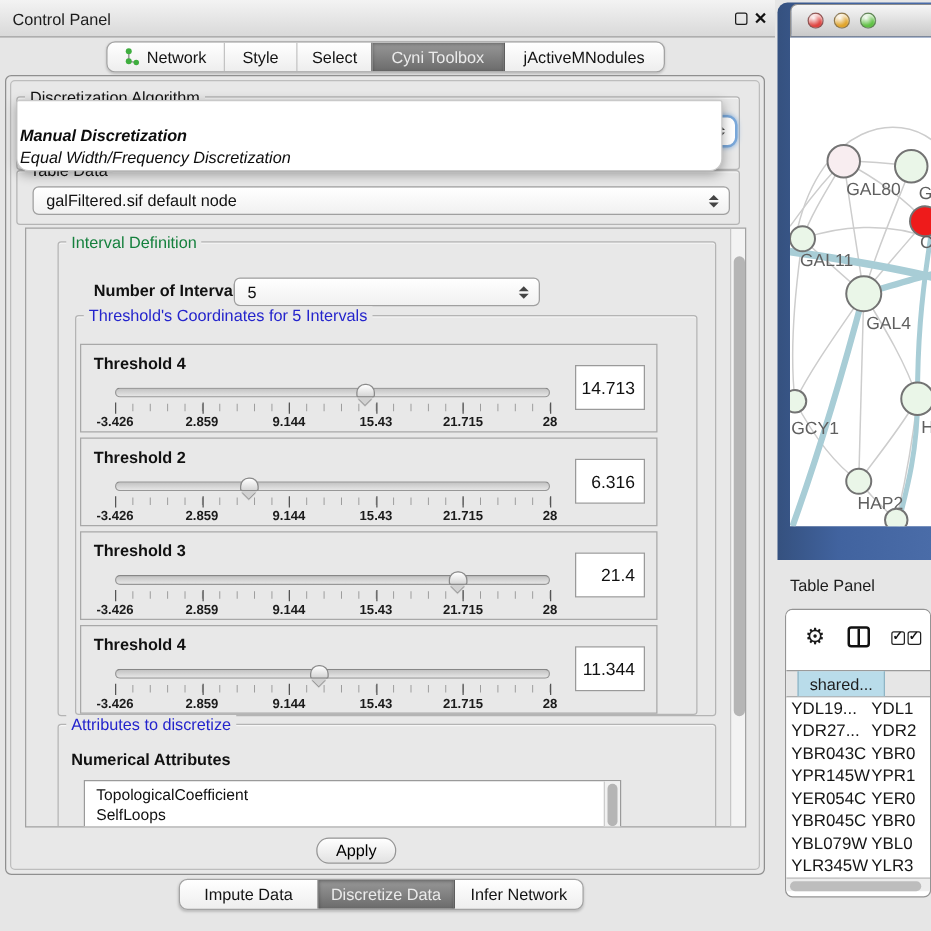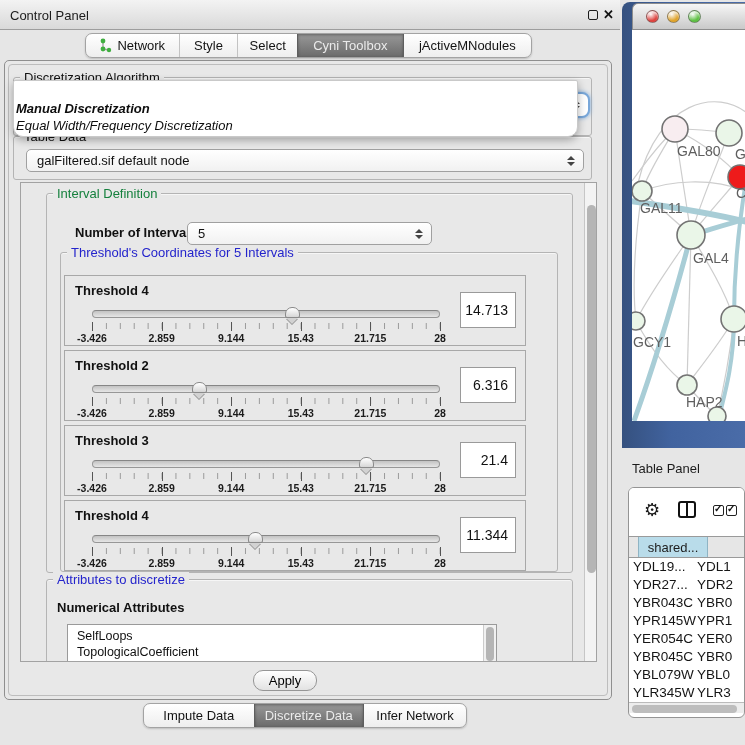--- a/index.html
+++ b/index.html
@@ -323,22 +323,22 @@
           <div class="vfield">11.344</div>
         </div>
       </div>
     </div>
 
     <div class="group" style="left:25px; top:396px; width:527px; height:100px;">
       <span class="glabel blue">Attributes to discretize</span>
       <span class="subhead">Numerical Attributes</span>
       <div class="listbox">
         <div>
+            <div class="li">TopologicalCoefficient</div>
             <div class="li">SelfLoops</div>
-            <div class="li">TopologicalCoefficient</div>
             <div class="li">BetweennessCentrality</div>
           </div>
         <div class="listscroll">
           <div class="listthumb"></div>
         </div>
       </div>
     </div>
 
     <div class="vscroll">
       <div class="vthumb"></div>

